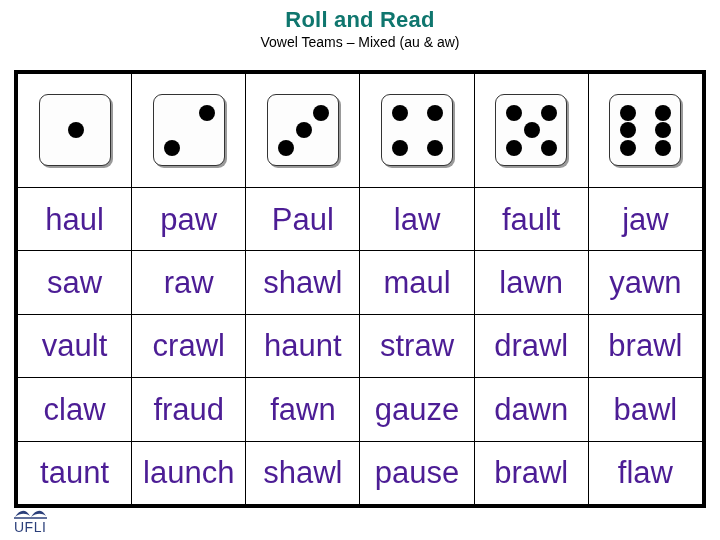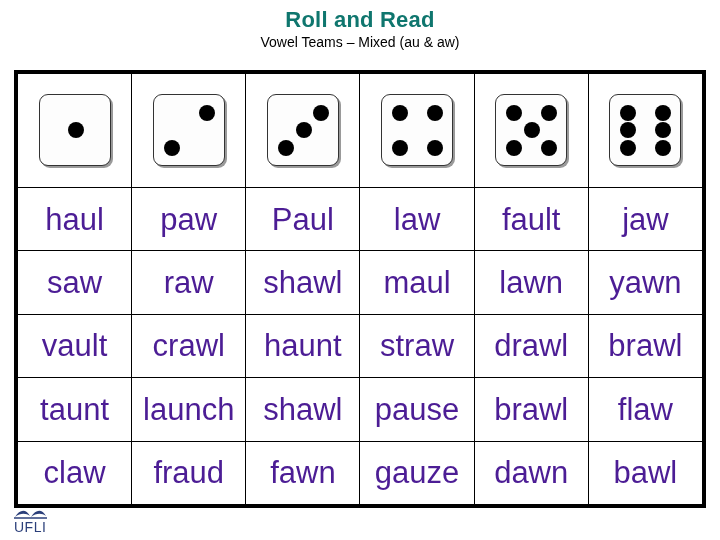--- a/index.html
+++ b/index.html
@@ -182,34 +182,34 @@
         </tr>
         <tr class="word-row">
           <td>vault</td>
           <td>crawl</td>
           <td>haunt</td>
           <td>straw</td>
           <td>drawl</td>
           <td>brawl</td>
         </tr>
         <tr class="word-row">
+          <td>claw</td>
+          <td>fraud</td>
+          <td>fawn</td>
+          <td>gauze</td>
+          <td>dawn</td>
+          <td>bawl</td>
+        </tr>
+        <tr class="word-row">
           <td>taunt</td>
           <td>launch</td>
           <td>shawl</td>
           <td>pause</td>
           <td>brawl</td>
           <td>flaw</td>
-        </tr>
-        <tr class="word-row">
-          <td>claw</td>
-          <td>fraud</td>
-          <td>fawn</td>
-          <td>gauze</td>
-          <td>dawn</td>
-          <td>bawl</td>
         </tr>
       </tbody>
   </table>
 </div>
 
 <div class="logo">
   <svg width="56" height="30" viewBox="0 0 56 30" xmlns="http://www.w3.org/2000/svg">
     <path d="M4 9 C9 1, 15 1, 19 8 C15 5, 9 5, 4 9 Z" fill="#2b3f7a"></path>
     <path d="M20 9 C25 1, 31 1, 35 8 C31 5, 25 5, 20 9 Z" fill="#2b3f7a"></path>
     <path d="M3 10 L36 10" stroke="#2b3f7a" stroke-width="1.6"></path>

